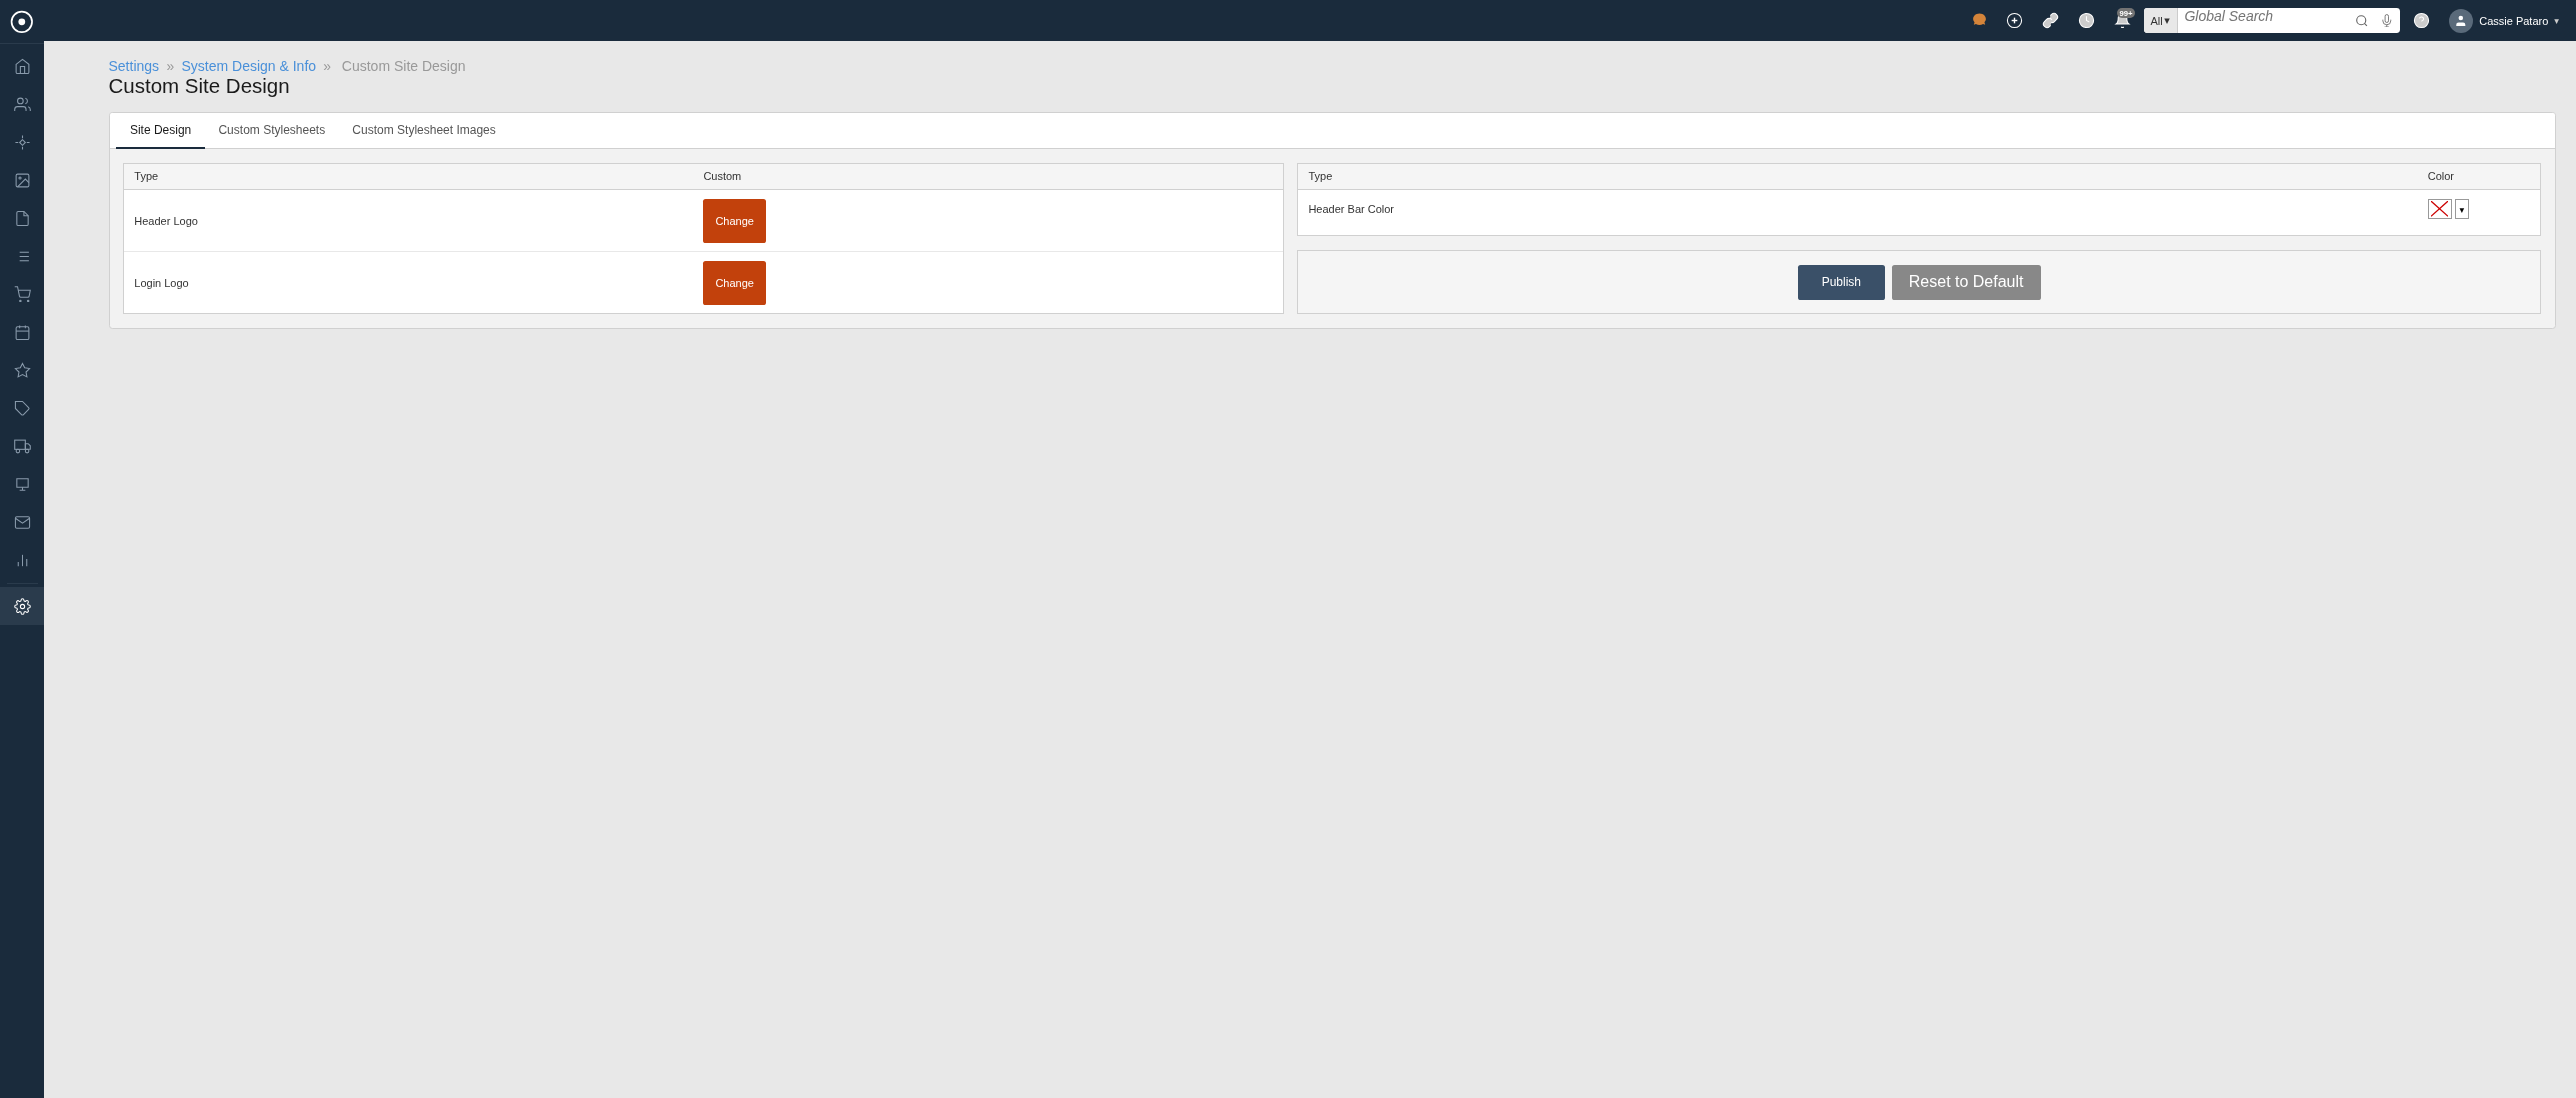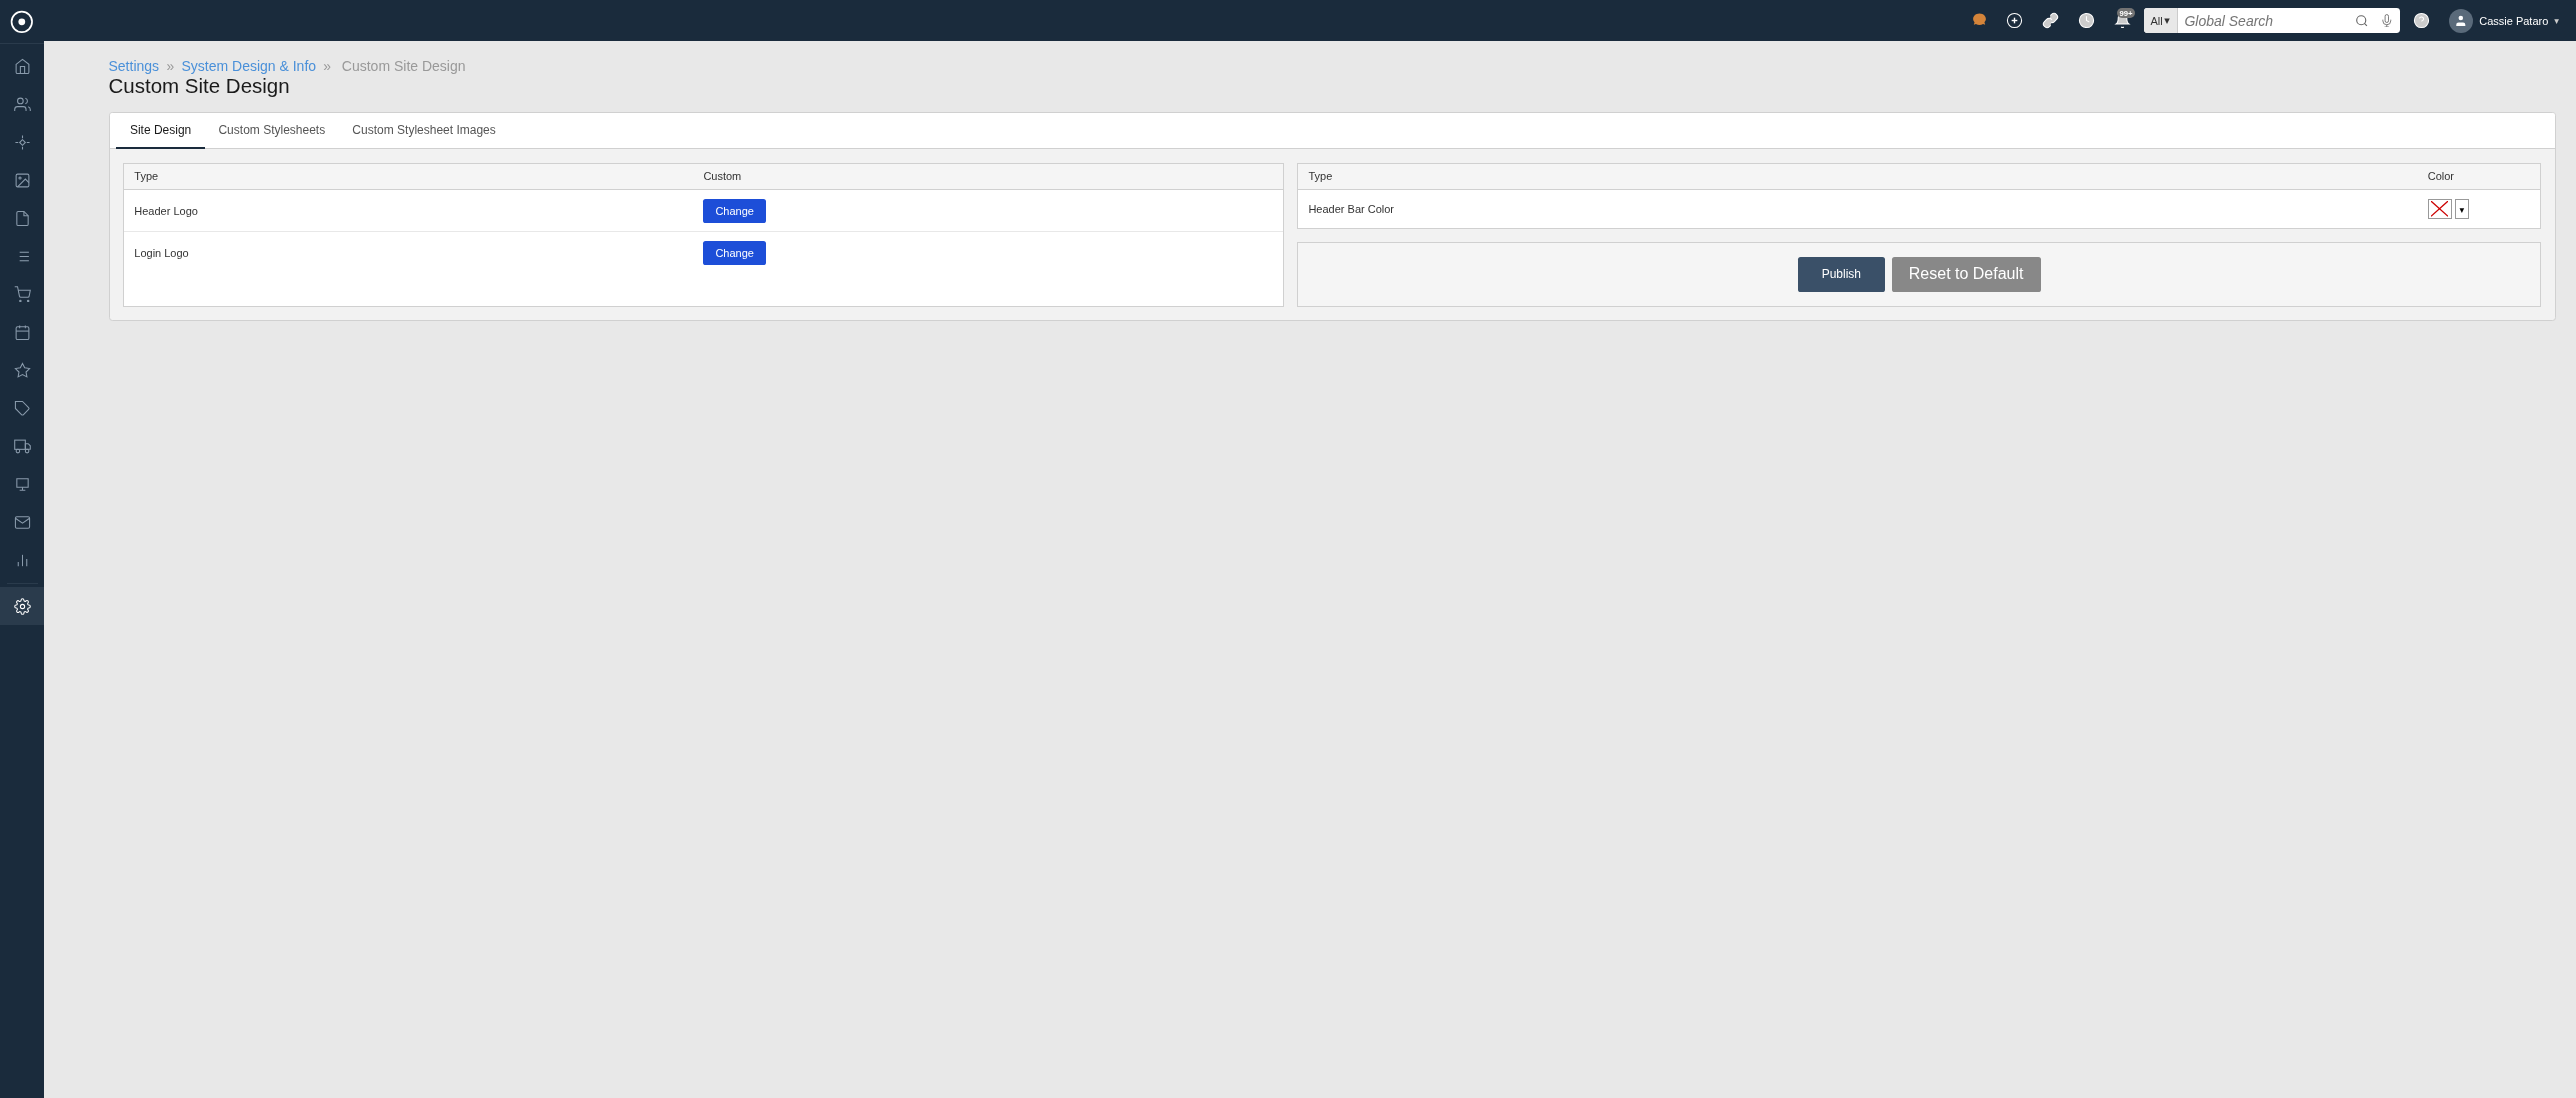--- a/index.html
+++ b/index.html
@@ -87,21 +87,21 @@
       color: white;
       font-size: 7.7px;
       font-weight: bold;
       border-radius: 8.5px;
       padding: 0.9px 2.6px;
       min-width: 13.6px;
       text-align: center;
     }
     .search-container {
       display: flex;
-      align-items: center;
+      align-items: flex-start;
       background: #fff;
       border-radius: 3.4px;
       overflow: hidden;
       height: 25.6px;
     }
     .search-dropdown {
       display: flex;
       align-items: center;
       padding: 0 6.8px;
       background: #e8e8e8;
@@ -250,24 +250,24 @@
       padding: 8.5px 10.2px;
       border-bottom: 0.9px solid #e8e8e8;
       font-size: 11px;
     }
     .table-row:last-child { border-bottom: none; }
     .cell-type { flex: 1; color: #333; }
     .cell-image { flex: 1; }
     .cell-color { flex: 0 0 102px; display: flex; align-items: center; }
 
     .change-btn {
-      background: #1d4ed8;
+      background: #c2410c;
       color: #fff;
       border: none;
-      padding: 6px 12px;
+      padding: 16px 12px;
       font-size: 11px;
       border-radius: 2.6px;
       cursor: pointer;
     }
 
     
     .color-picker-cell {
       display: flex;
       align-items: center;
       gap: 3.4px;

